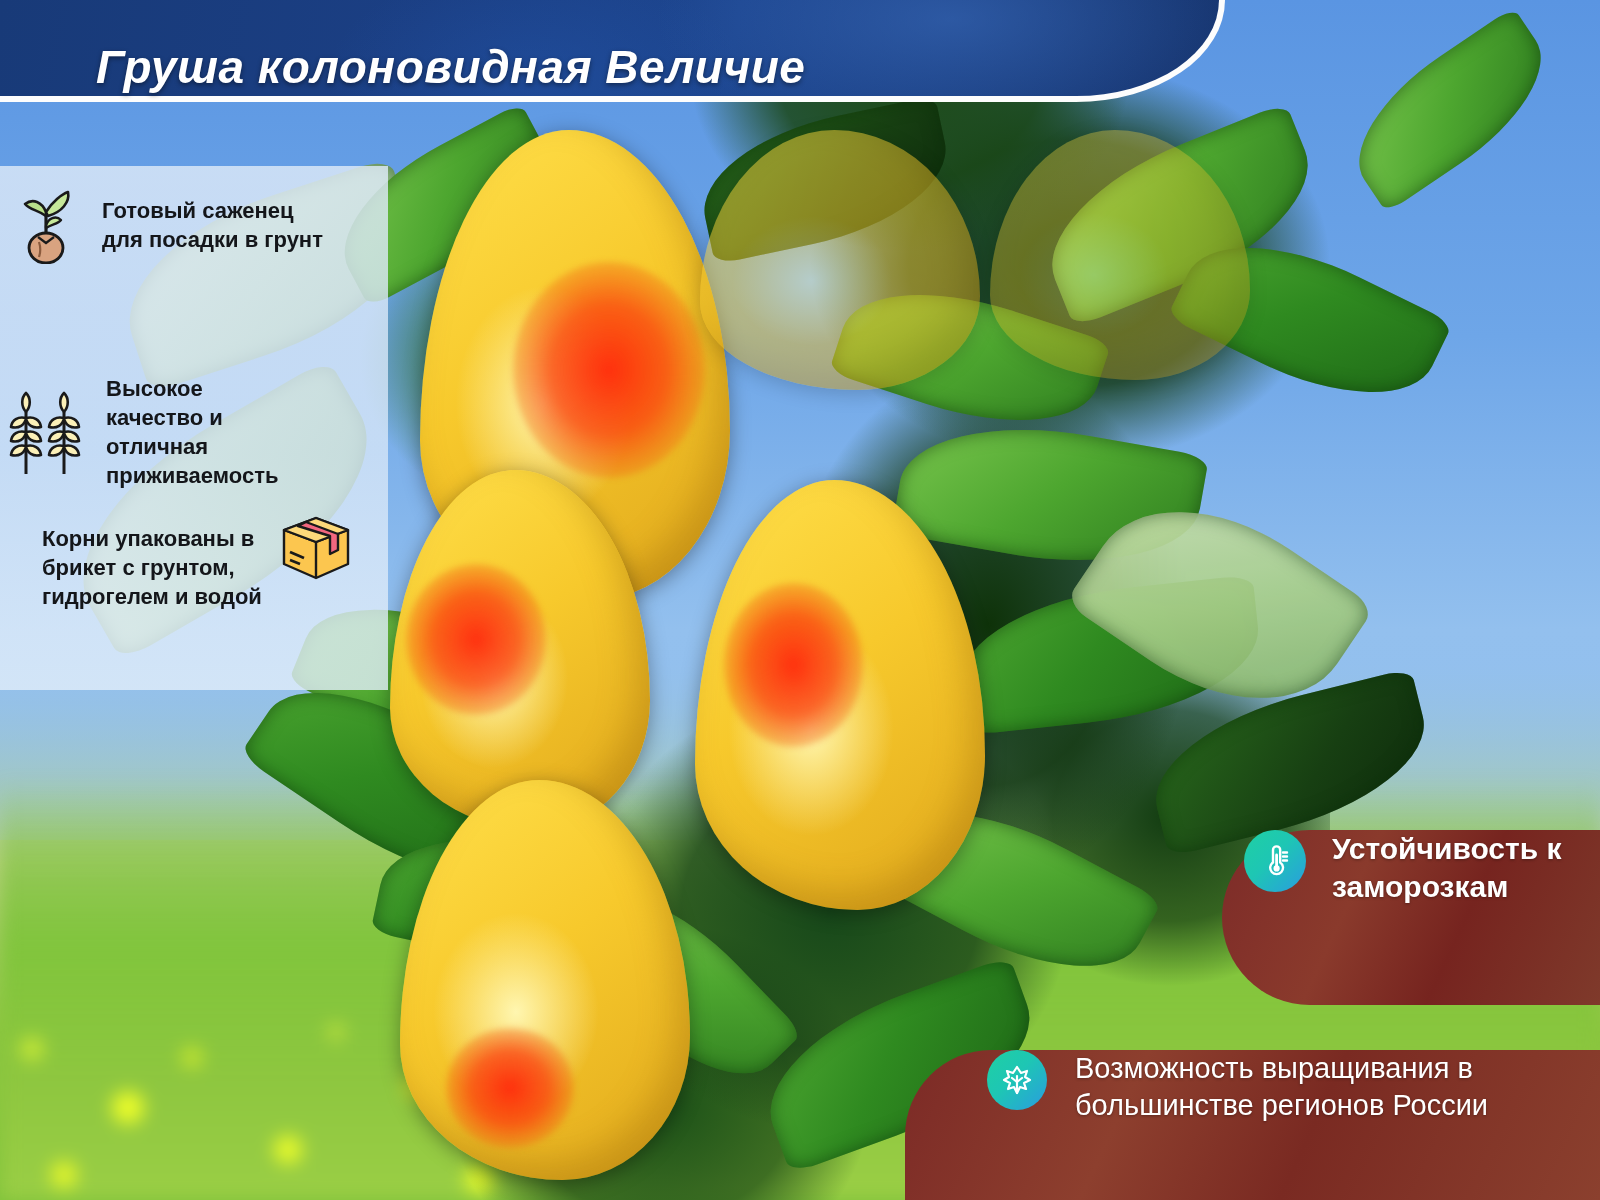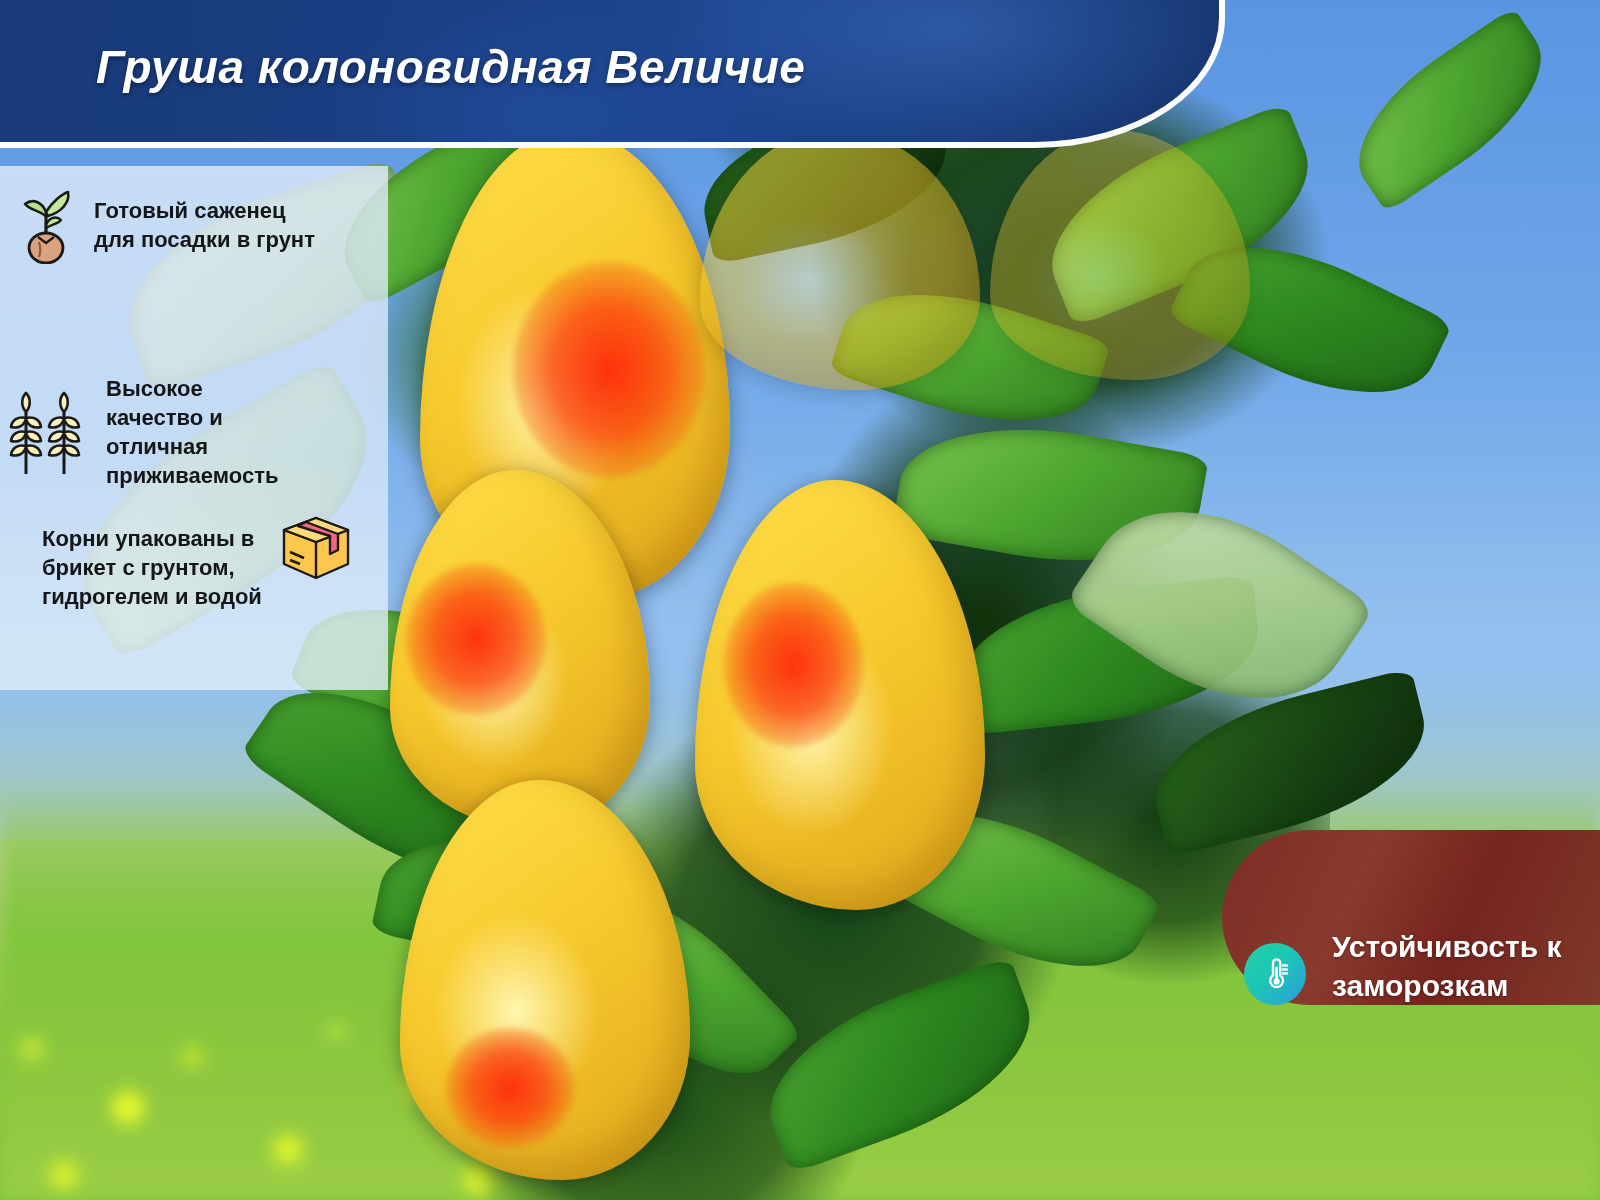--- a/index.html
+++ b/index.html
@@ -92,21 +92,21 @@
     border-radius: 50%;
     background: radial-gradient(ellipse at 50% 50%, rgba(255,40,10,.95) 0%, rgba(250,70,15,.8) 42%, rgba(240,110,20,.35) 70%, rgba(240,140,30,0) 100%);
     filter: blur(3px);
   }
 
   
   .header {
     position: absolute;
     left: 0; top: 0;
     width: 1225px;
-    height: 148px;
+    height: 102px;
     background:
       radial-gradient(ellipse 420px 180px at 78% 20%, rgba(60,110,190,.55) 0%, rgba(40,85,165,0) 70%),
       radial-gradient(ellipse 300px 160px at 44% 80%, rgba(35,85,170,.45) 0%, rgba(30,70,150,0) 70%),
       linear-gradient(100deg, #183a78 0%, #1b3f84 35%, #1d4690 60%, #16346e 100%);
     border-bottom-right-radius: 190px 130px;
     border-bottom: 6px solid #fdfdfd;
     border-right: 6px solid #fdfdfd;
     box-sizing: border-box;
     z-index: 8;
   }
@@ -149,21 +149,21 @@
   .f2 { left: 34px; top: 122px; }
   .f3 { left: 2px;  top: 208px; }
   .f4 { left: 42px; top: 358px; }
 
   .icon-box { flex: 0 0 auto; }
 
   
   .badge {
     position: absolute;
     display: flex;
-    align-items: flex-end;
+    align-items: flex-start;
     z-index: 7;
     color: #fff;
   }
   .badge-frost {
     left: 1222px; top: 830px;
     width: 378px; height: 175px;
     border-radius: 90px 0 0 90px;
     background: linear-gradient(115deg, #7d2b28 0%, #8a3a2c 35%, #76241f 62%, #7f3a2b 100%);
     padding-left: 22px;
     box-sizing: border-box;
@@ -255,21 +255,21 @@
         <svg width="76" height="82" viewBox="0 0 76 82">
           <path d="M38 62 L38 30" stroke="#1a1a1a" stroke-width="3.2" fill="none"></path>
           <path d="M38 34 C30 28 22 28 17 22 C25 16 34 20 38 30 Z" fill="#b9e08a" stroke="#1a1a1a" stroke-width="2.6" stroke-linejoin="round"></path>
           <path d="M38 30 C44 20 54 12 60 10 C62 20 54 30 40 34 Z" fill="#c6e89a" stroke="#1a1a1a" stroke-width="2.6" stroke-linejoin="round"></path>
           <path d="M38 46 C44 42 50 42 53 38 C48 33 40 36 38 44 Z" fill="#c6e89a" stroke="#1a1a1a" stroke-width="2.4" stroke-linejoin="round"></path>
           <ellipse cx="38" cy="66" rx="17" ry="15" fill="#d9a380" stroke="#1a1a1a" stroke-width="2.8"></ellipse>
           <path d="M31 60 C33 66 32 72 31 75" stroke="#8a5a3c" stroke-width="2.2" fill="none"></path>
           <path d="M30 55 L38 61 L46 55" stroke="#1a1a1a" stroke-width="2.2" fill="none"></path>
         </svg>
       </span>
-      <span class="feature-text" style="margin-left:10px;">Готовый саженец
+      <span class="feature-text" style="margin-left:18px;">Готовый саженец
 для посадки в грунт</span>
     </div>
 
 
     <div class="feature f3">
       <span class="icon-box">
         <svg width="88" height="96" viewBox="0 0 88 96">
           <g stroke="#1a1a1a" stroke-width="2.6" fill="#fbf0b8" stroke-linejoin="round">
             <path d="M24 92 C24 70 24 48 24 30" fill="none" stroke-width="3"></path>
             <path d="M24 30 C19 24 19 16 24 11 C29 16 29 24 24 30 Z"></path>
@@ -324,14 +324,27 @@
           <circle cx="19.6" cy="25.4" r="3.1" fill="#ffffff" stroke="none"></circle>
           <path d="M19.6 22.6 V12" stroke-width="2.8"></path>
           <path d="M26 9.5 h4 M26 13.5 h4 M26 17.5 h4"></path>
         </g>
       </svg>
     </span>
     <span class="badge-text">Устойчивость к
 заморозкам</span>
   </div>
 
+  <div class="badge badge-regions">
+    <span class="badge-icon" style="width:60px;height:60px;">
+      <svg width="36" height="36" viewBox="0 0 36 36">
+        <g stroke="#ffffff" stroke-width="2.2" fill="none" stroke-linejoin="round" stroke-linecap="round">
+          <path d="M18 5 L22 11 L28 9 L26 15 L31 18 L25 21 L27 27 L21 25 L18 31 L15 25 L9 27 L11 21 L5 18 L10 15 L8 9 L14 11 Z"></path>
+          <path d="M18 31 L18 14"></path>
+          <path d="M18 20 L13 16 M18 20 L23 16"></path>
+        </g>
+      </svg>
+    </span>
+    <span class="badge-text">Возможность выращивания в
+большинстве регионов России</span>
+  </div>
 
 </div>
 
 </body></html>

